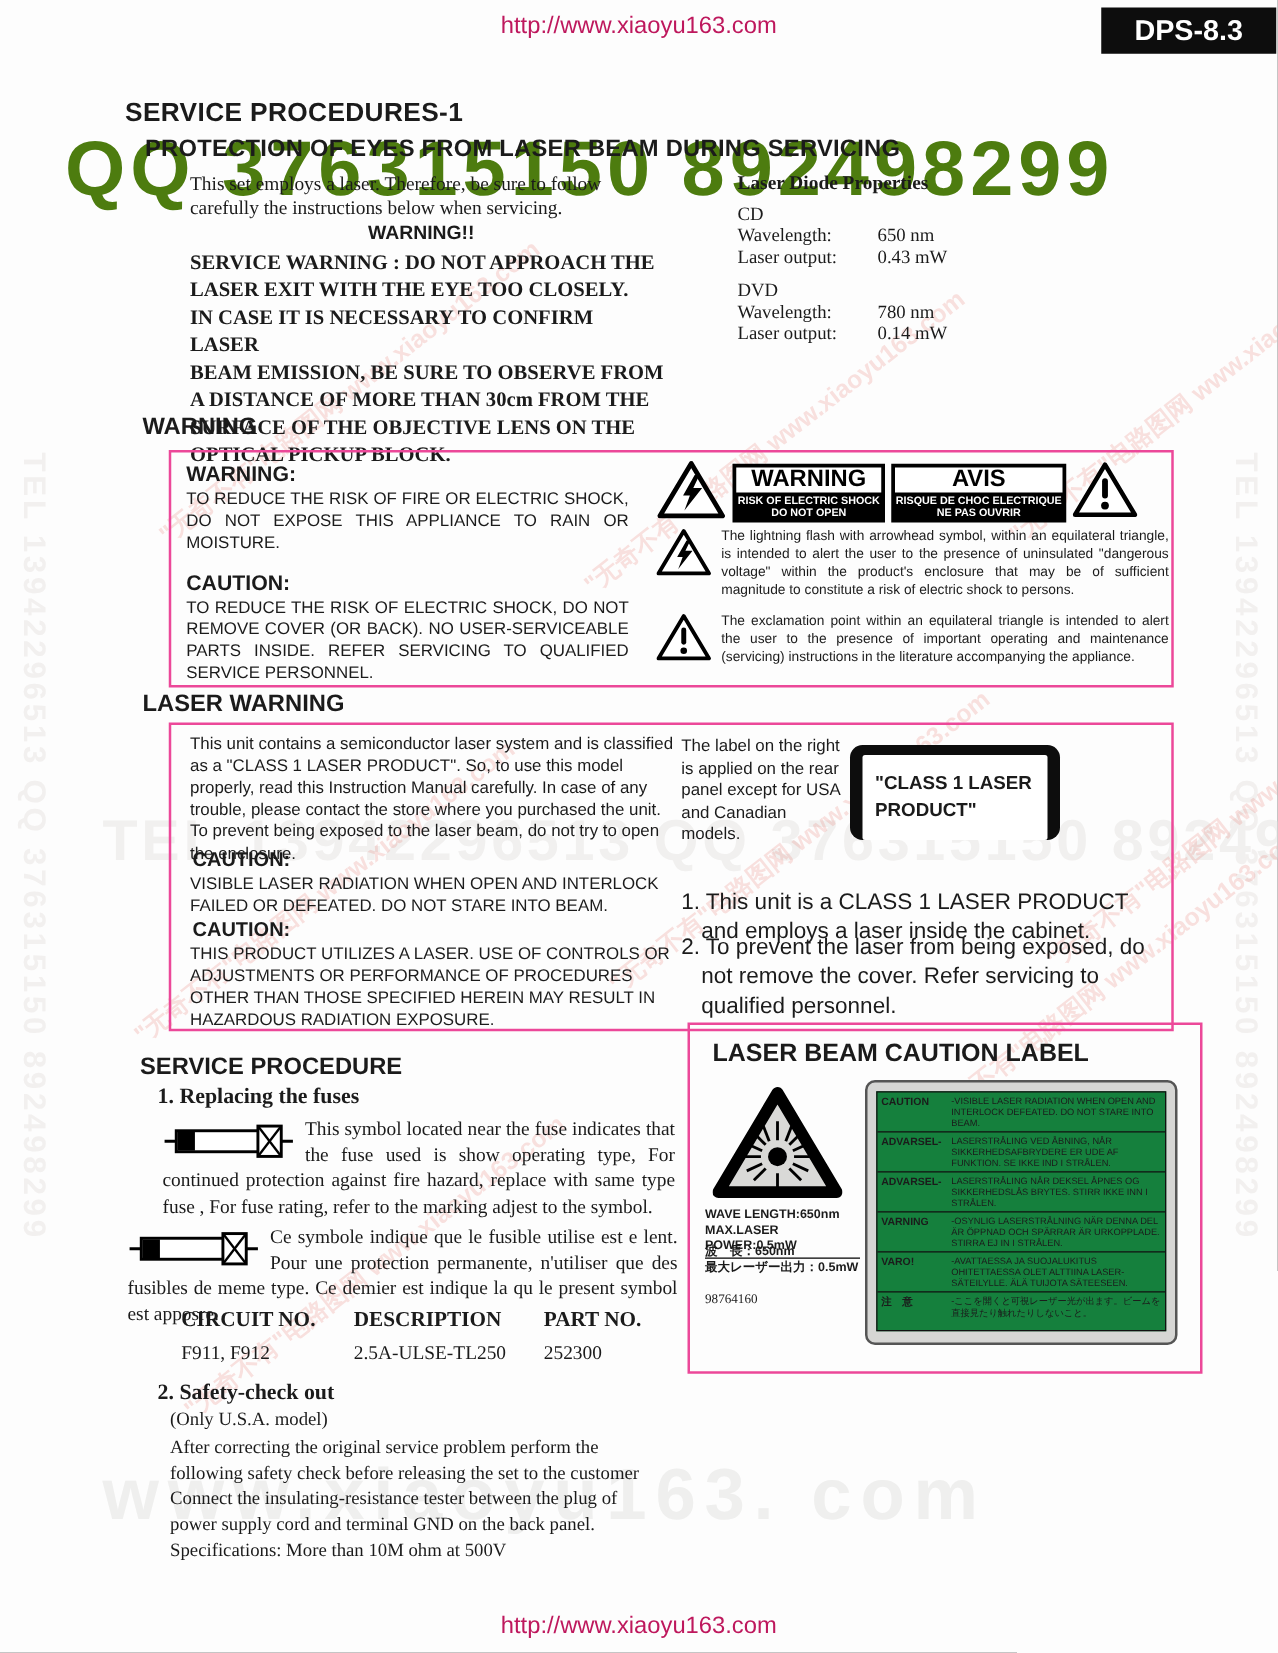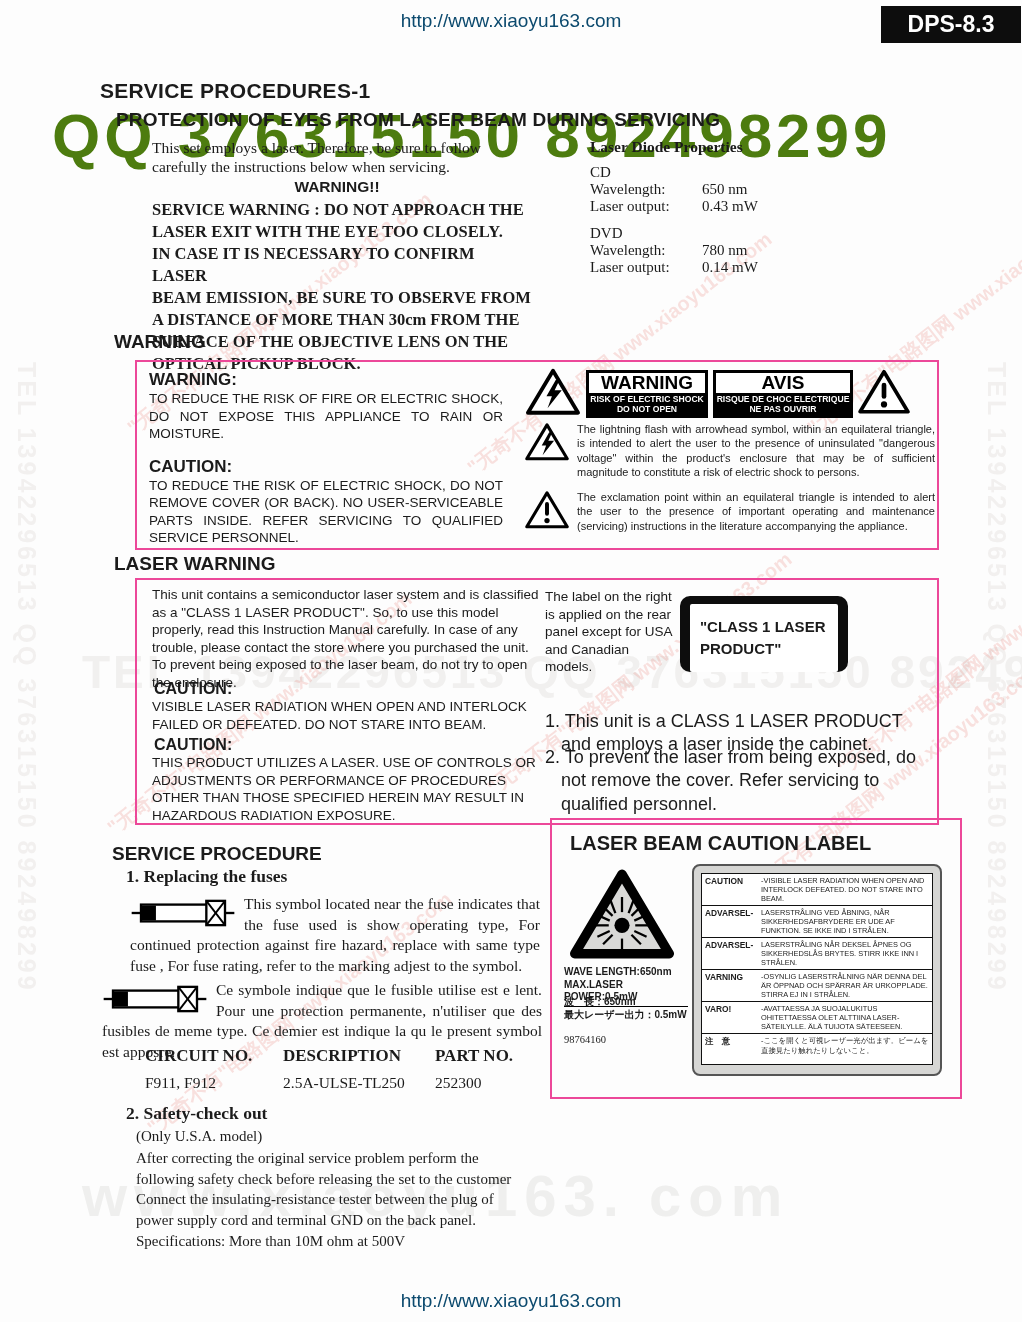--- a/index.html
+++ b/index.html
@@ -6,21 +6,21 @@
   .page {position:relative; width:1022px; height:1322px; margin:0 auto; background:#fdfdfd;
          overflow:hidden; font-family:"Liberation Sans",sans-serif; color:#1b1b1b;}
   .abs {position:absolute;}
   .serif {font-family:"Liberation Serif",serif;}
   .pre {white-space:pre-line;}
   .just {text-align:justify;}
   .z1 {z-index:2;}
 
   
   .wm {position:absolute; z-index:0; pointer-events:none;}
-  .wm-url {width:100%; text-align:center; color:#0c4a6e; font-size:19px;}
+  .wm-url {width:100%; text-align:center; color:#be185d; font-size:19px;}
   .wm-qq-top {left:52px; top:100px; font-size:62px; font-weight:bold; color:#4d7c0f; letter-spacing:4px; white-space:nowrap;}
   .wm-mid {left:82px; top:645px; font-size:46px; font-weight:bold; color:#f1f0ef; letter-spacing:3px; white-space:nowrap;}
   .wm-bottom {left:82px; top:1162px; font-size:58px; font-weight:bold; color:#efefee; letter-spacing:7px; white-space:nowrap;}
   .wm-vert {top:362px; font-size:25px; font-weight:bold; color:#f2f0ef; writing-mode:vertical-rl; letter-spacing:3px; height:640px; white-space:nowrap;}
   .wm-vert-l {left:12px;}
   .wm-vert-r {left:982px;}
   .wm-red {color:rgba(230,110,100,0.20); font-size:20px; font-weight:bold; transform:rotate(-38deg); white-space:nowrap;}
 
   
   .badge {left:881px; top:6px; width:140px; height:37px; background:#0d0d0d; color:#fff;
@@ -65,21 +65,21 @@
   .fuse-par svg {float:left; margin:5px 8px 0 0;}
   .ftable {display:grid; grid-template-columns:138px 152px 110px; column-gap:0; font-family:"Liberation Serif",serif;}
   .ftable .hd {font-weight:bold; font-size:17px;}
   .ftable .cell {font-size:15.5px; padding-top:8px;}
 
   
   .clbox {left:550px; top:818px; width:408px; height:277px;}
   .clb-h {font-size:20px; font-weight:bold;text-align:right;}
   .mini {font-size:10px; font-weight:bold; line-height:1.25;}
   .sticker {background:#d6d6d4; border:2px solid #555; border-radius:8px;}
-  .sticker-inner {border:1.5px solid #111; background:#ffffff; margin:7px; height:calc(100% - 18px);}
+  .sticker-inner {border:1.5px solid #111; background:#15803d; margin:7px; height:calc(100% - 18px);}
   .srow {display:flex; padding:2px 3px;}
   .srow + .srow {border-top:1px solid #111;}
   .srow .term {width:56px; font-weight:bold; font-size:8.4px; flex:none;}
   .srow .tx {font-size:7.4px; line-height:1.22; flex:1;}
 </style>
 </head>
 <body>
 
 <div class="page">
 

